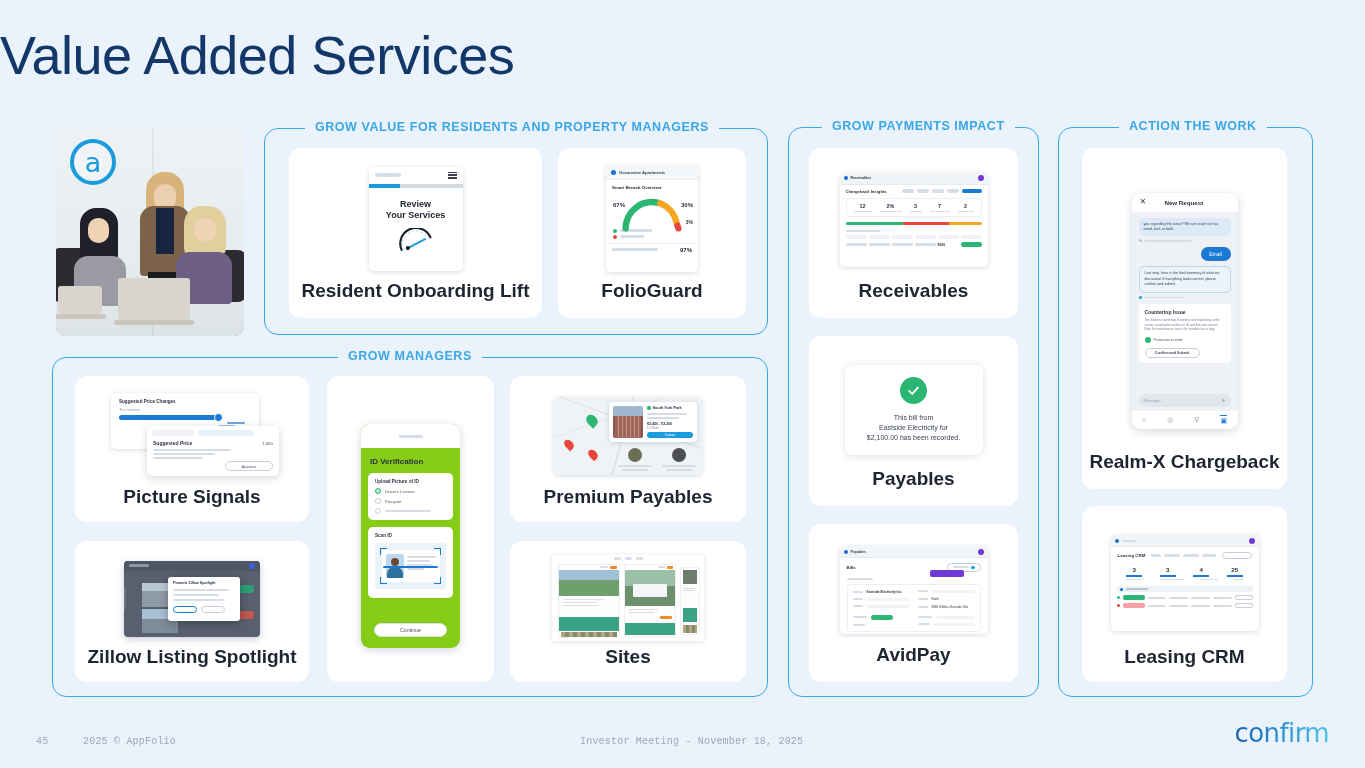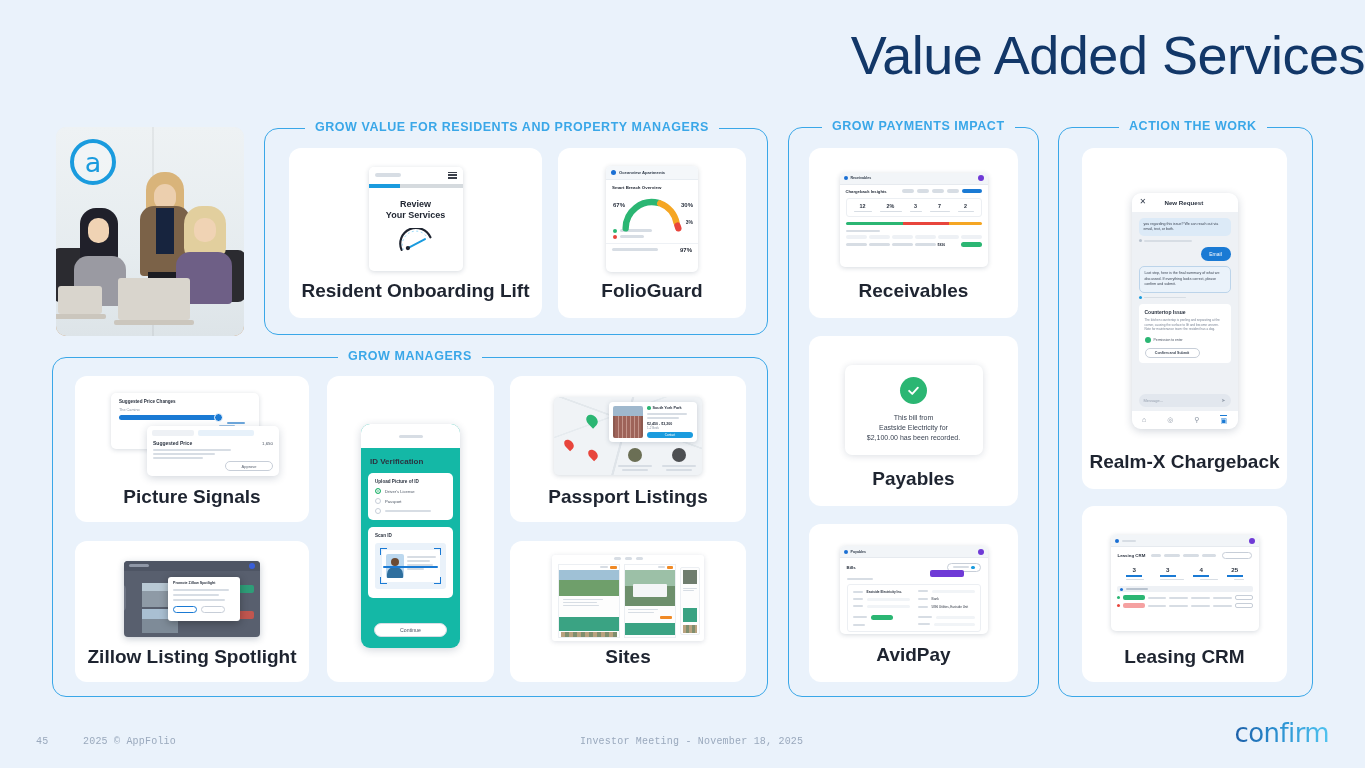--- a/index.html
+++ b/index.html
@@ -7,21 +7,21 @@
     width: 1365px; height: 768px;
     background: #eaf2fb;
     font-family: "Liberation Sans", sans-serif;
     overflow: hidden;
     position: relative;
   }
   .slide { position: relative; width: 1365px; height: 768px; }
 
   
   .page-title {
-    text-align: right;
+    text-align: left;
     font-size: 54px;
     font-weight: 400;
     color: #123768;
     letter-spacing: -0.5px;
     padding-top: 26px;
     line-height: 1.1;
   }
 
   
   .group {
@@ -272,21 +272,21 @@
             <span>Approve</span>
           </div>
         </div>
       </div>
     </div>
     <div class="card-label" style="padding-bottom:14px;">Picture Signals</div>
   </div>
 
   <div class="card" style="left:327px; top:376px; width:167px; height:306px; padding-top:14px;">
     <div class="thumb">
-      <div class="phone" style="width:99px;height:224px;background:#14b8a6;">
+      <div class="phone" style="width:99px;height:224px;background:#84cc16;">
         <div style="height:24px;background:#fff;display:flex;align-items:center;justify-content:center;">
           <span class="line" style="width:24px;height:3px;"></span>
         </div>
         <div style="font-size:8px;font-weight:600;color:#2b3340;padding:9px 9px 7px;">ID Verification</div>
         <div style="background:#fff;border-radius:5px;margin:0 7px;padding:6px 7px;">
           <div style="font-size:4.6px;font-weight:700;color:#2b3340;margin-bottom:4px;">Upload Picture of ID</div>
           <div style="display:flex;align-items:center;gap:4px;margin-bottom:4px;">
             <span style="width:6px;height:6px;border-radius:50%;background:#2bb673;border:1.4px solid #2bb673;box-shadow:inset 0 0 0 1.2px #fff;"></span>
             <span style="font-size:4.2px;color:#4b5563;">Driver's License</span>
           </div>
@@ -362,21 +362,21 @@
           <span class="line" style="display:block;width:34px;height:2px;margin:3px auto 0;"></span>
           <span class="line" style="display:block;width:26px;height:2px;margin:2px auto 0;"></span>
         </div>
         <div style="position:absolute;left:106px;bottom:4px;width:38px;">
           <span style="display:block;width:14px;height:14px;border-radius:50%;background:#4d4f52;margin:0 auto;"></span>
           <span class="line" style="display:block;width:34px;height:2px;margin:3px auto 0;"></span>
           <span class="line" style="display:block;width:26px;height:2px;margin:2px auto 0;"></span>
         </div>
       </div>
     </div>
-    <div class="card-label" style="padding-bottom:14px;">Passport Listings</div>
+    <div class="card-label" style="padding-bottom:14px;">Premium Payables</div>
   </div>
 
   <div class="card" style="left:75px; top:541px; width:234px; height:141px; padding-top:10px;">
     <div class="thumb">
       <div style="position:relative;width:136px;height:76px;background:#585f6e;border-radius:4px;box-shadow:0 2px 7px rgba(30,50,80,0.25);overflow:hidden;">
         <div style="height:10px;background:#4e5564;display:flex;align-items:center;justify-content:space-between;padding:0 5px;">
           <span class="line" style="width:20px;height:3px;background:#8f97a6;"></span>
           <span class="dot" style="background:#3a5fd9;width:6px;height:6px;"></span>
         </div>
         <div style="position:absolute;left:-7px;top:24px;width:9px;height:26px;background:#6d7483;border-radius:4px;"></div>

